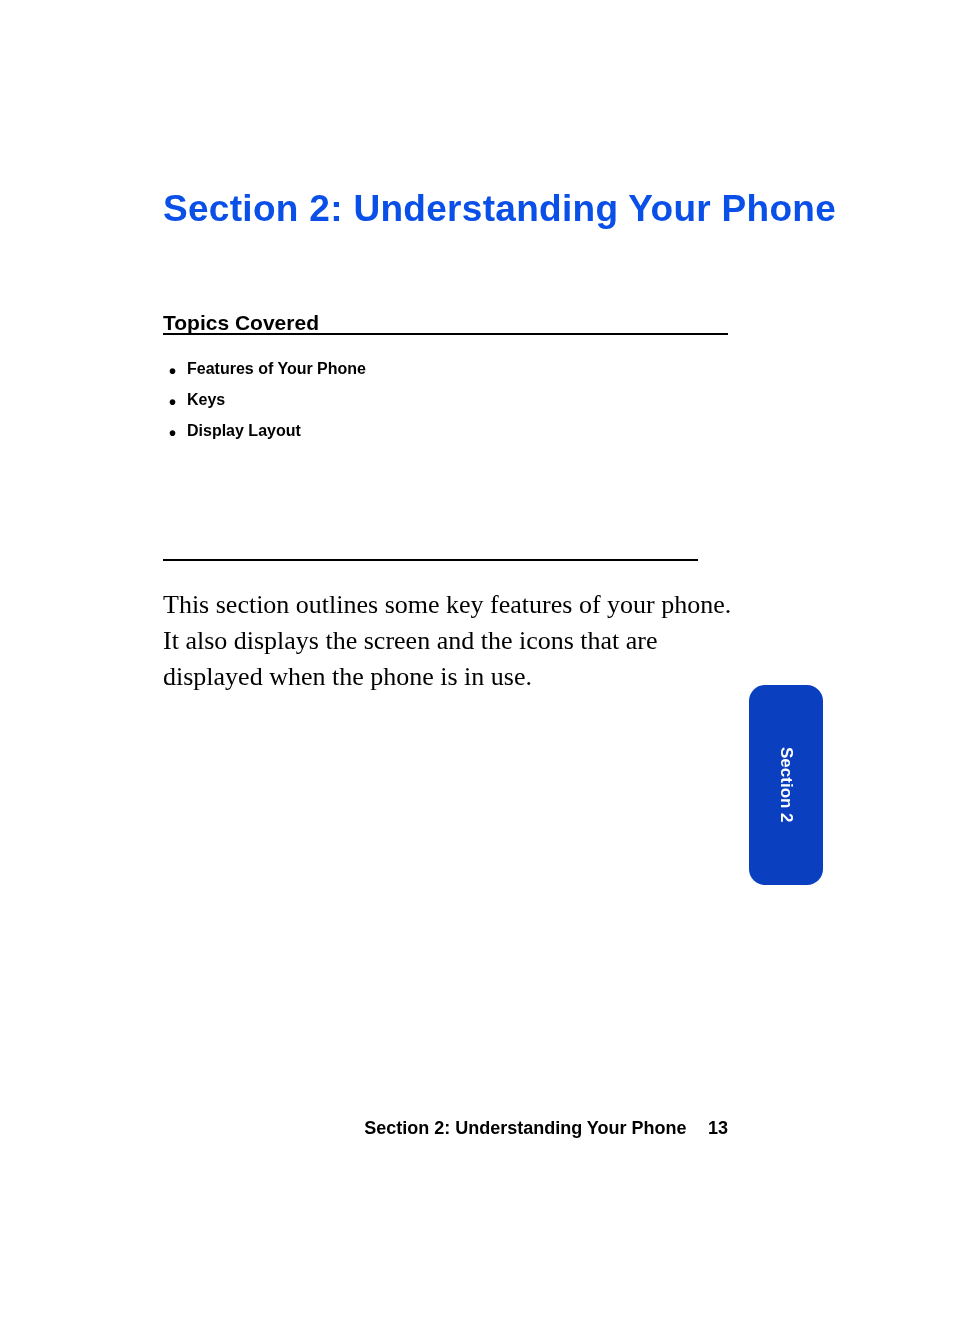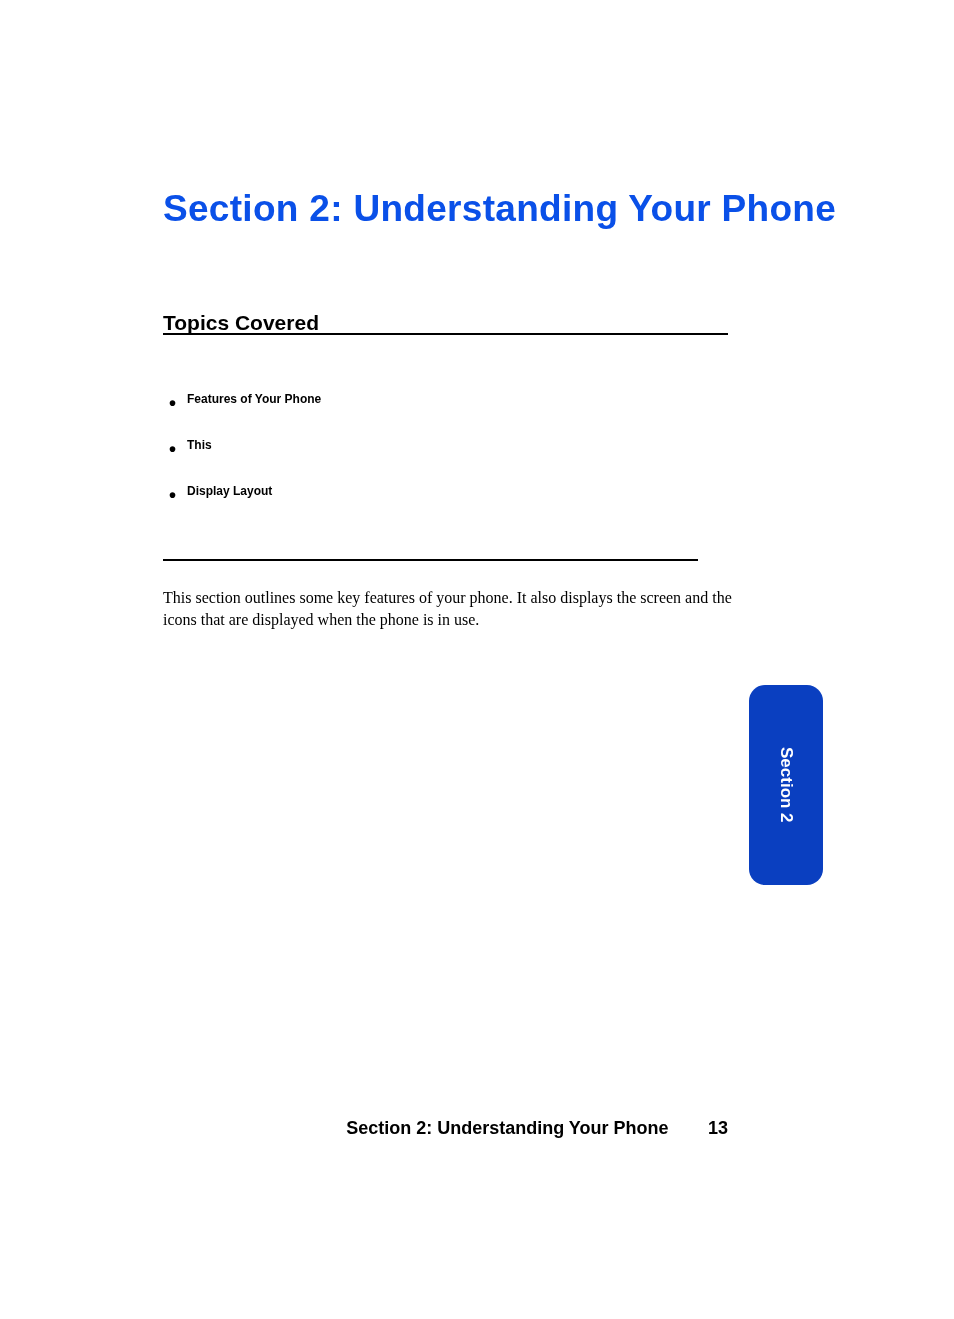--- a/index.html
+++ b/index.html
@@ -44,29 +44,28 @@
       background: #000000;
     }
     .topics-list {
       position: absolute;
       left: 163px;
       top: 360px;
       width: 565px;
     }
     .topics-list li {
       list-style: none;
-      font-size: 12px;
+      font-size: 16px;
       font-weight: bold;
       color: #000000;
       font-family: 'Arial Narrow', Arial, sans-serif;
       font-stretch: condensed;
       margin-bottom: 13px;
       padding-left: 24px;
       position: relative;
-      margin-top: 32px;
     }
     .topics-list li::before {
       content: "•";
       position: absolute;
       left: 6px;
       top: 0;
       font-size: 20px;
     }
     .topics-rule-bottom {
       position: absolute;
@@ -75,21 +74,21 @@
       width: 535px;
       height: 2px;
       background: #000000;
     }
     .intro-paragraph {
       position: absolute;
       left: 163px;
       top: 587px;
       width: 572px;
       font-family: Georgia, 'Times New Roman', serif;
-      font-size: 16px;
+      font-size: 26px;
       line-height: 1.38;
       color: #000000;
     }
     .section-tab {
       position: absolute;
       right: 131px;
       top: 685px;
       width: 74px;
       height: 200px;
       background: #0a3fc0;
@@ -118,34 +117,34 @@
     }
     .footer-title {
       font-size: 18px;
       font-weight: bold;
       color: #000000;
     }
     .footer-page {
       font-size: 18px;
       font-weight: bold;
       color: #000000;
-      margin-left: 35px;
+      margin-left: 17px;
     }
   </style>
 </head>
 <body>
 
 <h1 class="page-title">Section 2: Understanding Your Phone</h1>
 
 <h2 class="topics-heading">Topics Covered</h2>
 <div class="topics-rule-top"></div>
 
 <ul class="topics-list">
   <li>Features of Your Phone</li>
-  <li>This</li>
+  <li>Keys</li>
   <li>Display Layout</li>
 </ul>
 
 <div class="topics-rule-bottom"></div>
 
 <p class="intro-paragraph">This section outlines some key features of your phone. It also displays the screen and the icons that are displayed when the phone is in use.</p>
 
 <div class="section-tab">
   <span class="section-tab-label">Section 2</span>
 </div>

